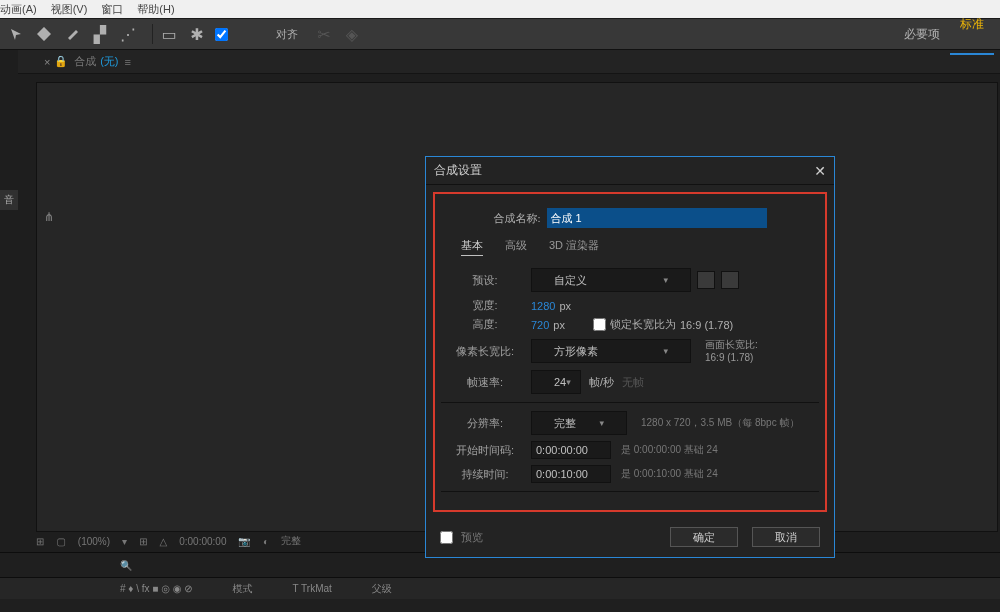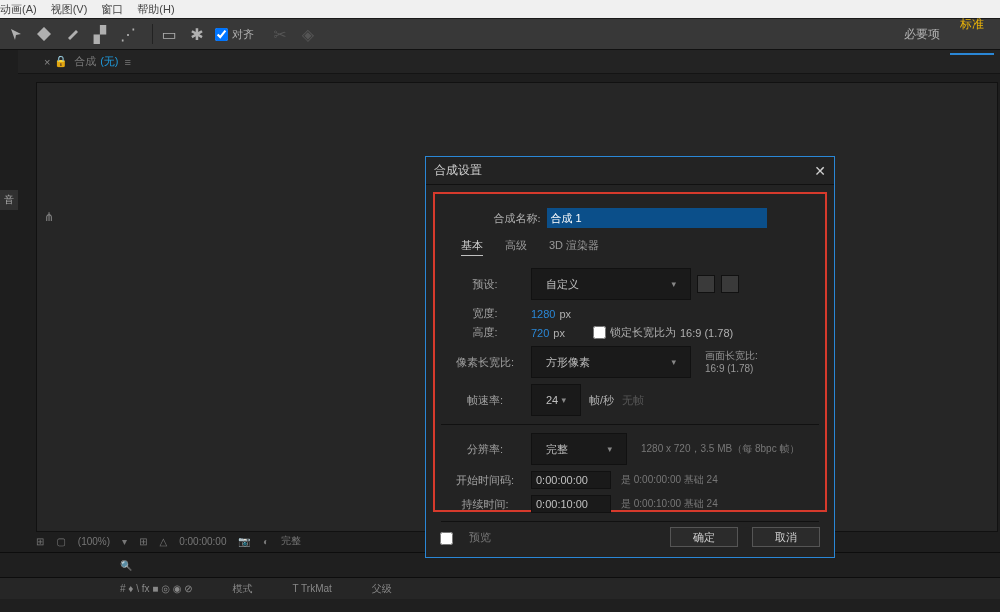--- a/index.html
+++ b/index.html
@@ -6,21 +6,21 @@
     body { width: 1000px; height: 612px; background: #1e1e1e; color: #c7c7c7; overflow: hidden; position: relative; }
 
     .menubar { height: 18px; background: #f0f0f0; color: #444; font-size: 11px; display: flex; align-items: center; padding-left: 0; }
     .menubar span { margin-right: 14px; }
 
     .toolbar { height: 32px; background: #383838; display: flex; align-items: center; padding: 0 6px; border-top: 1px solid #1a1a1a; border-bottom: 1px solid #111; }
     .tool-icon { width: 20px; height: 20px; margin-right: 8px; display: flex; align-items: center; justify-content: center; color: #b0b0b0; }
     .toolbar-right { margin-left: auto; display: flex; align-items: center; font-size: 12px; }
     .ws-essentials { color: #b0b0b0; padding: 0 10px; }
     .ws-standard { color: #eab308; border-bottom: 2px solid #2a87d6; padding: 2px 10px 20px; }
-    .checkbox-align { display: flex; align-items: center; font-size: 11px; color: #b0b0b0; }
+    .checkbox-align { display: flex; align-items: center; font-size: 11px; color: #b0b0b0; gap: 44px; }
     .checkbox-align input { margin-right: 4px; }
 
     .tabstrip { height: 24px; background: #232323; border-bottom: 1px solid #141414; display: flex; align-items: center; padding-left: 44px; font-size: 11px; color: #7a7a7a; }
     .comp-chip { color: #1f98d9; margin-left: 4px; }
 
     .left-strip { position: absolute; left: 0; top: 50px; width: 18px; height: 480px; background: #1e1e1e; }
     .left-strip div { height: 20px; margin-top: 140px; background: #303030; font-size: 10px; color: #aaa; text-align: center; line-height: 20px; }
     .left-anchor { position: absolute; left: 44px; top: 210px; font-size: 12px; color: #888; }
 
     .bgpanel { position: absolute; left: 36px; top: 82px; right: 2px; bottom: 80px; background: #262626; border: 1px solid #111; }
@@ -29,33 +29,33 @@
     .dialog { position: absolute; left: 425px; top: 156px; width: 410px; height: 402px; background: #232323; border: 1px solid #2a87d6; }
     .dlg-title { height: 28px; background: #232323; border-bottom: 1px solid #111; display: flex; align-items: center; padding: 0 8px; font-size: 12px; color: #d0d0d0; }
     .dlg-close { margin-left: auto; font-size: 14px; color: #d0d0d0; cursor: pointer; }
     .dlg-body { position: absolute; left: 7px; right: 7px; top: 35px; bottom: 45px; border: 2px solid #d63a2c; padding: 8px 12px; }
     .row { display: flex; align-items: center; font-size: 11px; margin: 6px 0; color: #b0b0b0; }
     .lbl { width: 76px; text-align: center; margin-right: 8px; color: #a0a0a0; }
     .val-link { color: #2a87d6; }
     .name-input { background: #0b4f8a; color: #fff; border: none; height: 20px; width: 220px; font-size: 11px; padding: 0 4px; }
     .tabs2 { display: flex; gap: 22px; font-size: 11px; margin: 10px 0 12px 14px; color: #999; }
     .tabs2 .active { color: #d0d0d0; border-bottom: 1px solid #c0c0c0; padding-bottom: 2px; }
-    .dropdown { background: #1a1a1a; border: 1px solid #111; height: 32px; width: 160px; color: #c0c0c0; font-size: 11px; padding: 0 14px; display: flex; align-items: center; justify-content: space-between; }
+    .dropdown { background: #1a1a1a; border: 1px solid #111; height: 24px; width: 160px; color: #c0c0c0; font-size: 11px; padding: 0 22px; display: flex; align-items: center; justify-content: space-between; }
     .dropdown.sm { width: 50px; }
     .dropdown.md { width: 96px; }
     .dropdown::after { content: "▾"; font-size: 9px; color: #888; }
     .icon-btn { width: 18px; height: 18px; background: #3a3a3a; border: 1px solid #111; margin-left: 6px; }
     .aspect-info { font-size: 10px; color: #999; margin-left: 14px; line-height: 1.3; }
     .sep { height: 1px; background: #111; margin: 8px -6px; }
     .tc { background: #1a1a1a; border: 1px solid #111; height: 18px; width: 80px; color: #c0c0c0; font-size: 11px; padding: 0 4px; }
     .tiny { font-size: 10px; color: #777; }
     .swatch { width: 28px; height: 18px; background: #fff; border: 1px solid #111; margin-right: 8px; }
     .eyedropper { font-size: 12px; margin-right: 8px; color: #aaa; }
     .dlg-footer { position: absolute; left: 0; right: 0; bottom: 0; height: 40px; display: flex; align-items: center; padding: 0 14px; gap: 16px; }
-    .preview-ck { font-size: 11px; color: #777; display: flex; align-items: flex-end; gap: 16px; }
+    .preview-ck { font-size: 11px; color: #777; display: flex; align-items: center; gap: 8px; }
     .btn { border: 1px solid #555; background: #2b2b2b; color: #d0d0d0; font-size: 11px; height: 20px; width: 68px; border-radius: 0; }
     .btn-row { margin-left: auto; display: flex; gap: 14px; }
 
     .statusbar { position: absolute; left: 36px; bottom: 62px; height: 18px; font-size: 10px; color: #777; display: flex; align-items: center; gap: 12px; }
     .bottom-panel { position: absolute; left: 0; right: 0; bottom: 0; height: 60px; background: #1f1f1f; border-top: 1px solid #0d0d0d; }
     .bp-top { height: 24px; display: flex; align-items: center; padding-left: 120px; font-size: 10px; color: #888; gap: 20px; }
     .bp-bot { height: 22px; background: #262626; border-top: 1px solid #0d0d0d; display: flex; align-items: center; padding-left: 120px; font-size: 10px; color: #888; gap: 40px; }
   </style>
 </head>
 <body>

